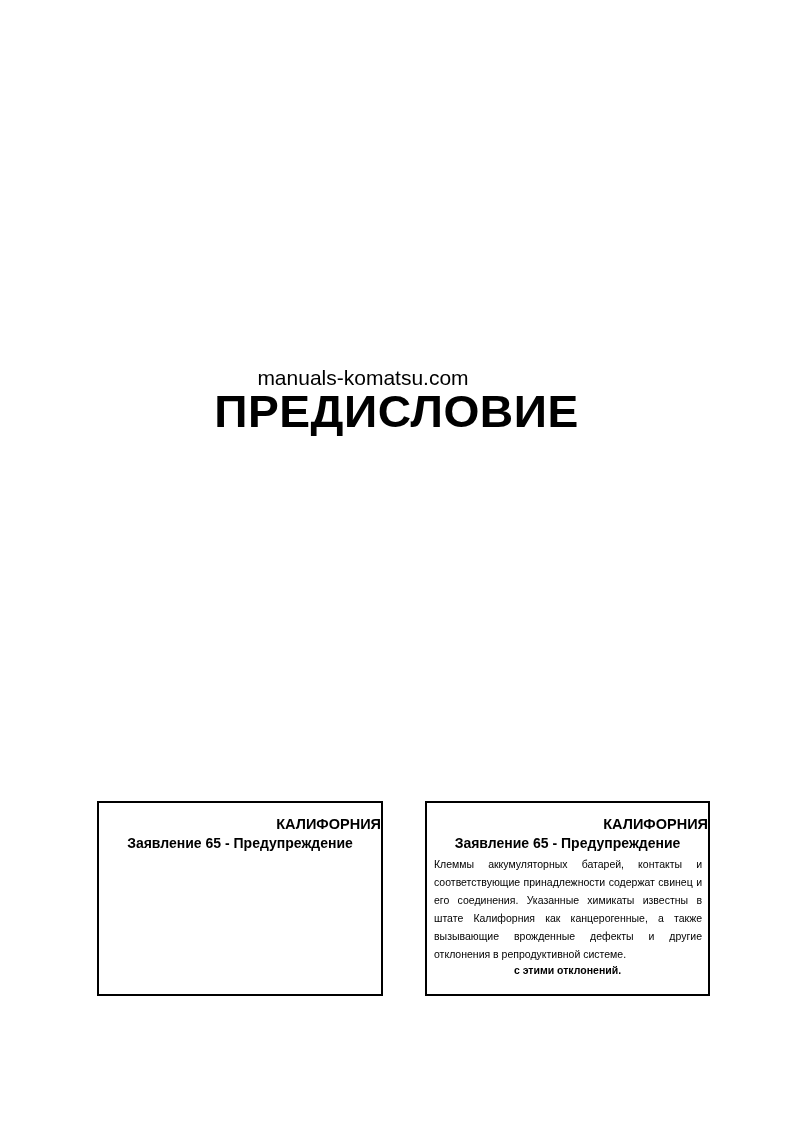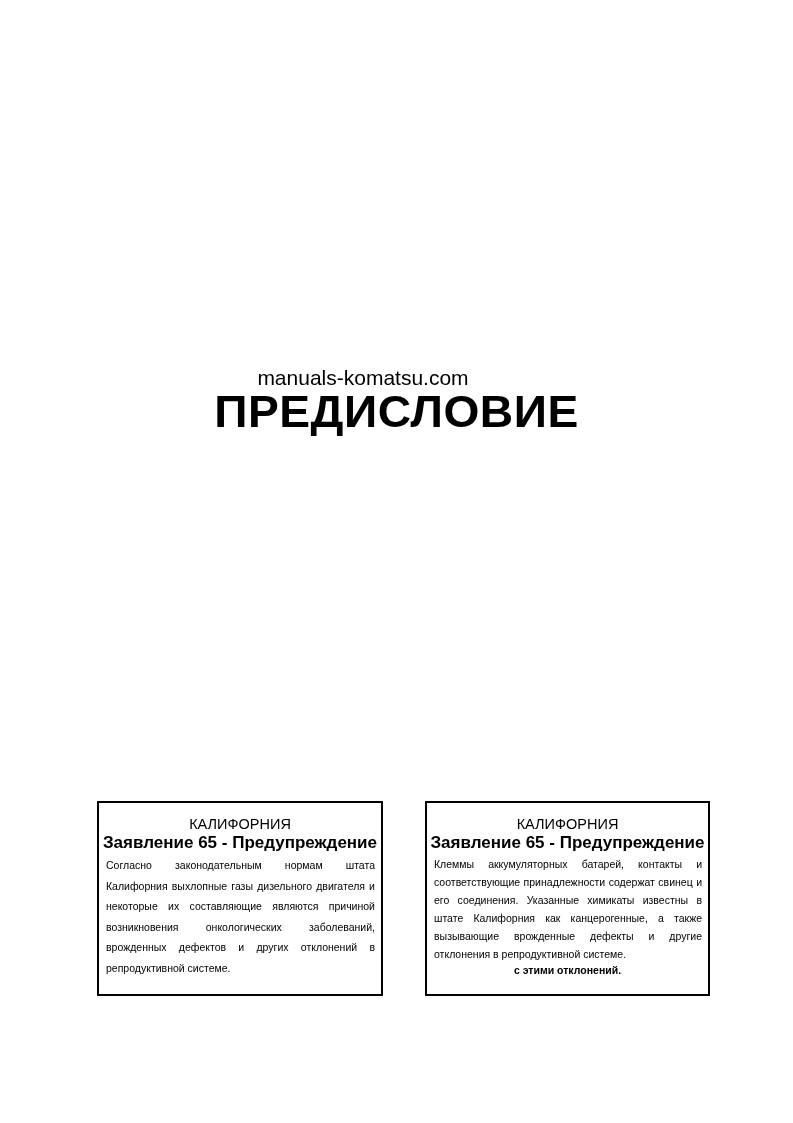--- a/index.html
+++ b/index.html
@@ -7,38 +7,37 @@
            font-family: "Liberation Sans", "DejaVu Sans", sans-serif; color: #000; }
     .site { position: absolute; left: 0; width: 726px; top: 365px; text-align: center;
             font-size: 21px; line-height: 26px; }
     .title { position: absolute; left: 0; width: 793px; top: 387px; text-align: center;
              font-size: 44px; font-weight: bold; line-height: 50px; letter-spacing: 0.5px;
              transform: scaleX(1.05); }
     .box { position: absolute; top: 801px; height: 191px; border: 2px solid #000;
            box-sizing: content-box; }
     .box1 { left: 97px; width: 282px; }
     .box2 { left: 425px; width: 281px; }
-    .box-head { text-align: center; font-weight: normal; font-size: 14.5px; line-height: 18px;
+    .box-head { text-align: right; font-weight: bold; font-size: 14.5px; line-height: 18px;
                 margin-top: 12px; }
-    .box-sub { text-align: center; font-weight: bold; font-size: 17px; line-height: 20px; }
+    .box-sub { text-align: center; font-weight: bold; font-size: 14px; line-height: 20px; }
     .box-body { font-size: 10.5px; padding: 2px 6px 0 7px; text-align: justify; }
     .box1 .box-body { line-height: 20.5px; }
     .box2 .box-body { line-height: 18px; }
     .box-emph { text-align: center; font-weight: bold; font-size: 10.5px; line-height: 14.5px; }
   </style>
 </head>
 <body>
 
 <div class="site">manuals-komatsu.com</div>
 <h1 class="title" style="margin:0;">ПРЕДИСЛОВИЕ</h1>
 
 <div class="box box1">
   <div class="box-head">КАЛИФОРНИЯ</div>
   <div class="box-sub">Заявление 65 - Предупреждение</div>
-  <div class="box-body">Согласно законодательным нормам штата Калифорния выхлопные газы дизельного двигателя и некоторые их составляющие являются причиной возникновения онкологических заболеваний, врожденных дефектов и других отклонений в репродуктивной системе.</div>
 </div>
 
 <div class="box box2">
   <div class="box-head">КАЛИФОРНИЯ</div>
   <div class="box-sub">Заявление 65 - Предупреждение</div>
   <div class="box-body">Клеммы аккумуляторных батарей, контакты и соответствующие принадлежности содержат свинец и его соединения. Указанные химикаты известны в штате Калифорния как канцерогенные, а также вызывающие врожденные дефекты и другие отклонения в репродуктивной системе.</div>
   <div class="box-emph">с этими отклонений.</div>
 </div>
 
 </body></html>

